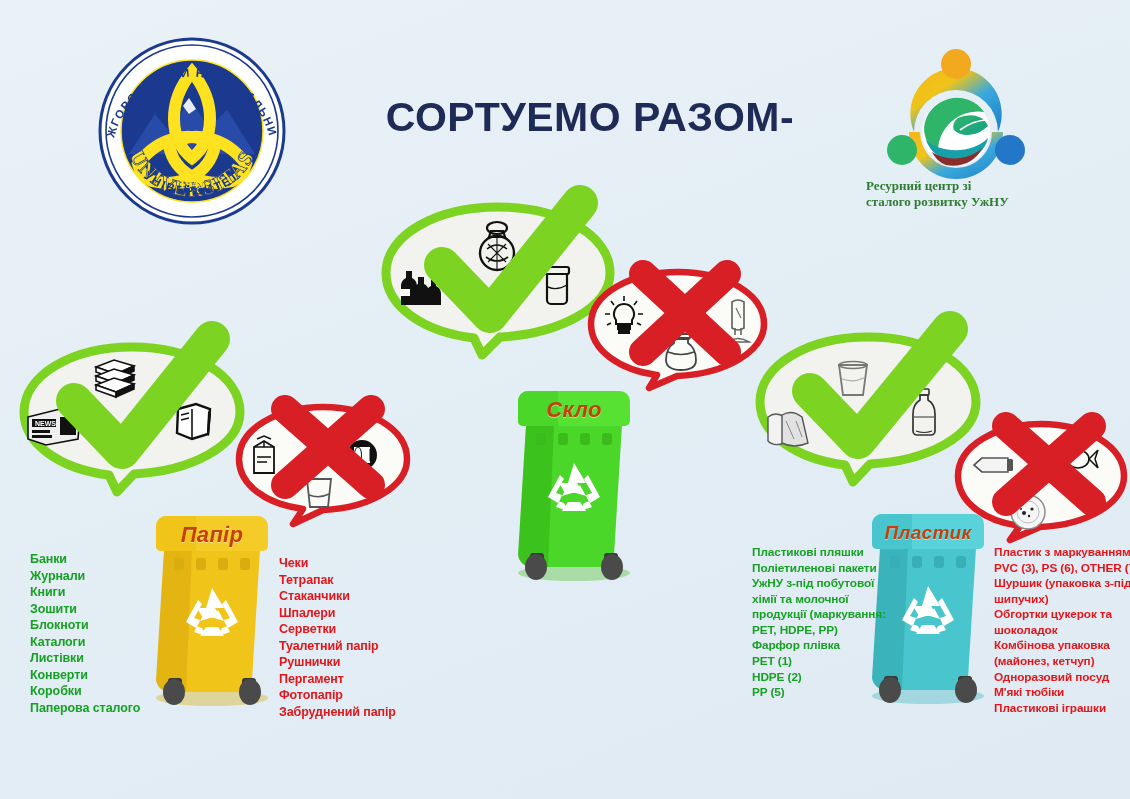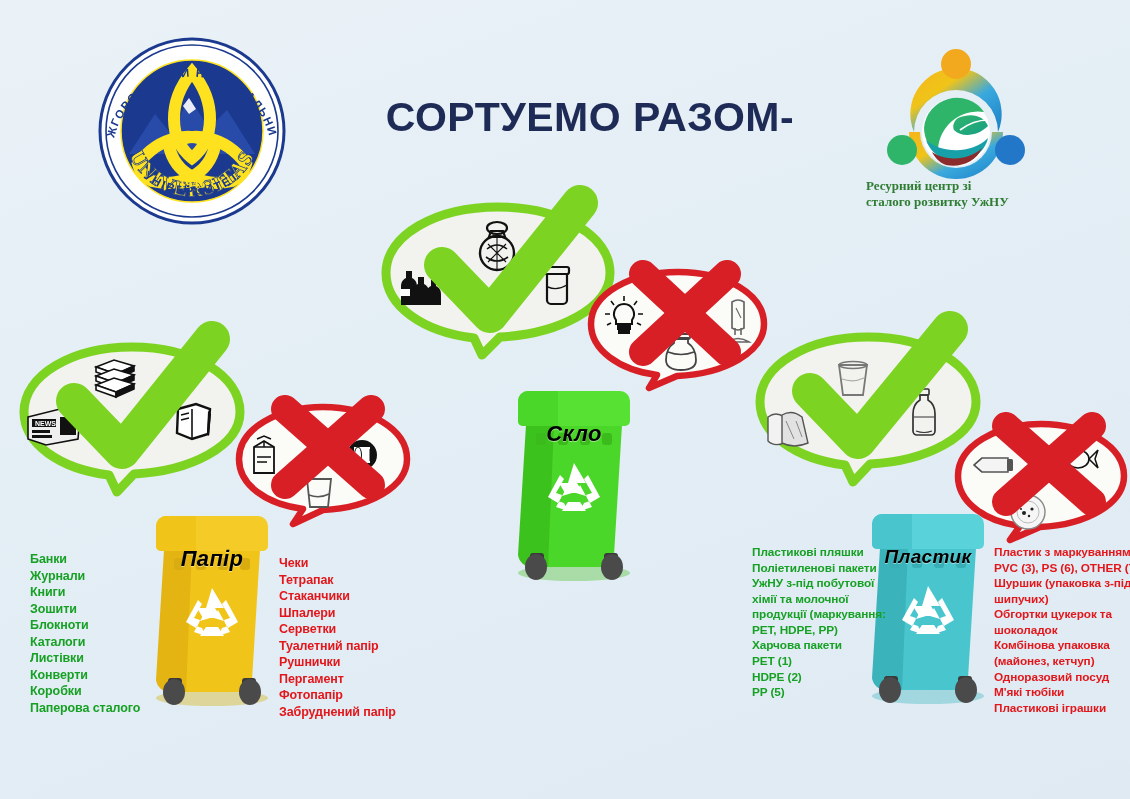--- a/index.html
+++ b/index.html
@@ -83,26 +83,25 @@
     position: absolute;
   }
 
   
   .bin { position: absolute; }
   .bin svg { display: block; }
   .bin-label {
     position: absolute;
     width: 100%;
     text-align: center;
-    color: #000000;
+    color: #c2410c;
     font-weight: bold;
     font-style: italic;
     letter-spacing: 0.3px;
     text-shadow: 0 1px 0 rgba(255,255,255,0.45);
-    margin-top: 24px;
   }
 
   
   .list {
     position: absolute;
     font-weight: bold;
     line-height: 1.32;
     letter-spacing: -0.1px;
   }
   .list.yes { color: #17a124; }
@@ -550,21 +549,21 @@
 
 
 
   <div class="list yes list-11" style="left:752px; top:545px;">
       <div>Пластикові пляшки</div>
       <div>Поліетиленові пакети</div>
       <div>УжНУ з-під побутової</div>
       <div>хімії та молочної</div>
       <div>продукції (маркування:</div>
       <div>PET, HDPE, PP)</div>
-      <div>Харчова пакети</div>
+      <div>Фарфор плівка</div>
       <div>PET (1)</div>
       <div>HDPE (2)</div>
       <div>PP (5)</div>
     </div>
 
   <div class="list no list-11" style="left:994px; top:545px;">
       <div>Пластик з маркуванням:</div>
       <div>PVC (3), PS (6), OTHER (7)</div>
       <div>Шуршик (упаковка з-під</div>
       <div>шипучих)</div>

